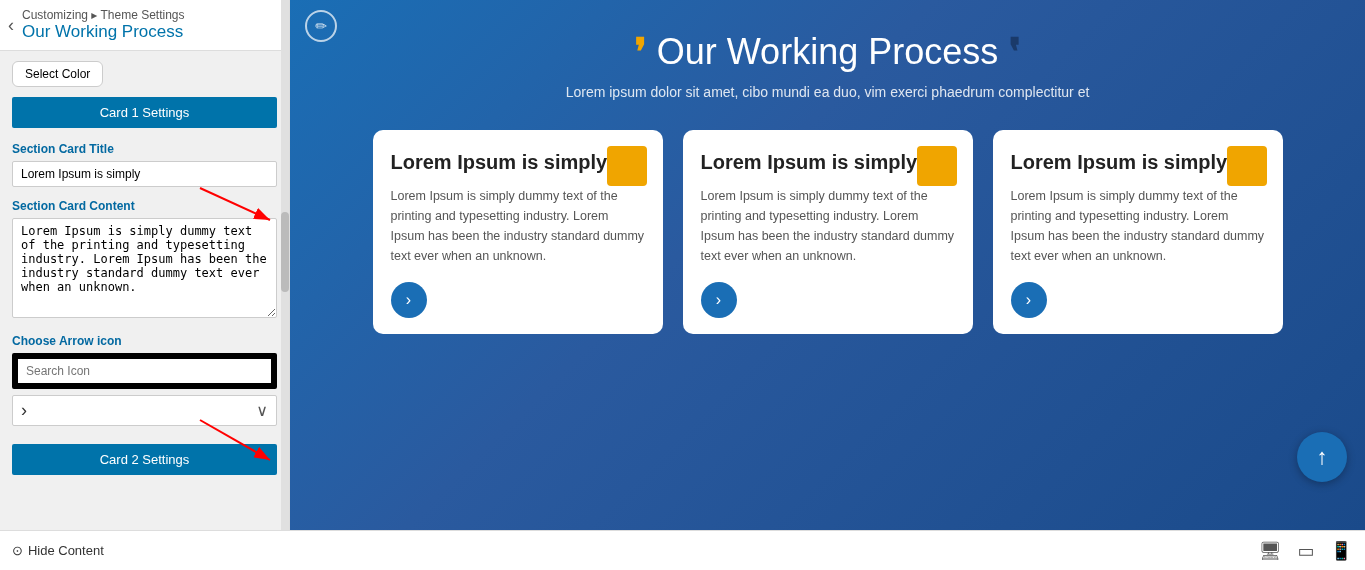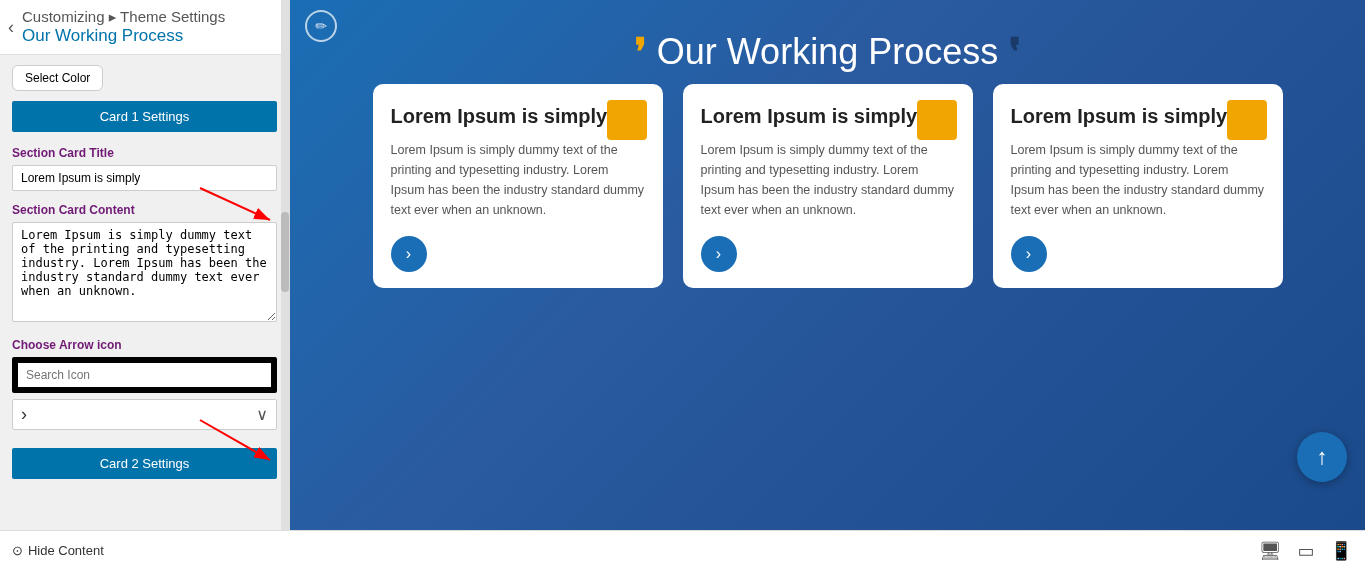--- a/index.html
+++ b/index.html
@@ -38,21 +38,21 @@
       color: #555;
       cursor: pointer;
     }
 
     .breadcrumb-area {
       display: flex;
       flex-direction: column;
     }
 
     .breadcrumb-text {
-      font-size: 15px;
+      font-size: 12px;
       color: #555;
     }
 
     .panel-title {
       font-size: 17px;
       color: #0073aa;
       font-weight: normal;
     }
 
     .panel-content {
@@ -80,21 +80,21 @@
       font-size: 13px;
       cursor: pointer;
       border-radius: 2px;
       margin-bottom: 14px;
       width: 100%;
     }
 
     .field-label {
       font-size: 12px;
       font-weight: bold;
-      color: #701a75;
+      color: #0369a1;
       margin-bottom: 5px;
       display: block;
     }
 
     .field-group {
       margin-bottom: 12px;
     }
 
     .text-input {
       width: 100%;
@@ -436,20 +436,21 @@
   <div class="right-panel">
     <div class="preview-section">
       <div class="edit-icon-circle">✏</div>
 
       <div class="section-heading">
         <span class="heading-icon-left" style="color:#f0a500; font-size:38px; font-weight:bold;">❜</span>
         <span class="section-title">Our Working Process</span>
         <span class="heading-icon-right" style="color:#1a3a6a; font-size:38px; font-weight:bold; transform:scaleX(-1); display:inline-block;">❜</span>
       </div>
 
+      <p class="section-subtitle">Lorem ipsum dolor sit amet, cibo mundi ea duo, vim exerci phaedrum complectitur et</p>
 
       <div class="cards-row">
 
         <div class="process-card">
           <div class="card-corner-icon"></div>
           <div class="card-title">Lorem Ipsum is simply</div>
           <div class="card-body">Lorem Ipsum is simply dummy text of the printing and typesetting industry. Lorem Ipsum has been the industry standard dummy text ever when an unknown.</div>
           <button class="card-arrow-btn">›</button>
         </div>
 

